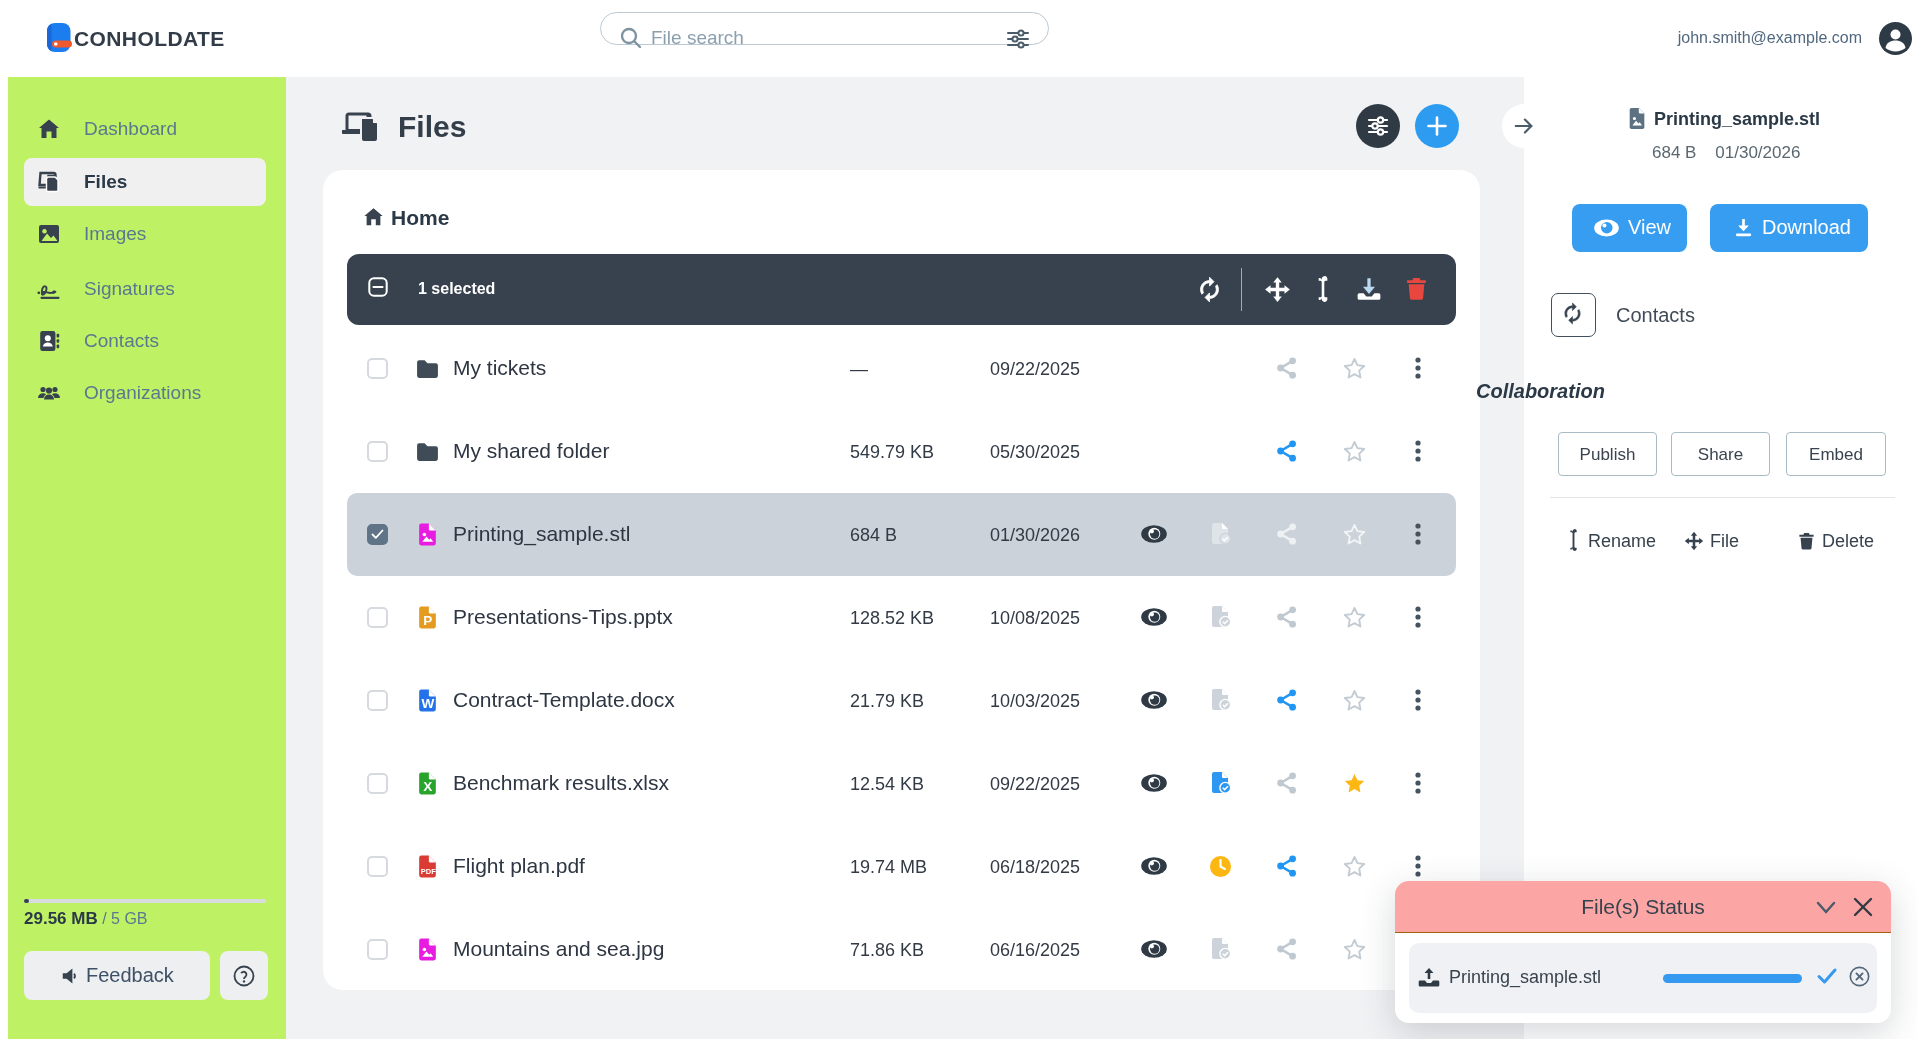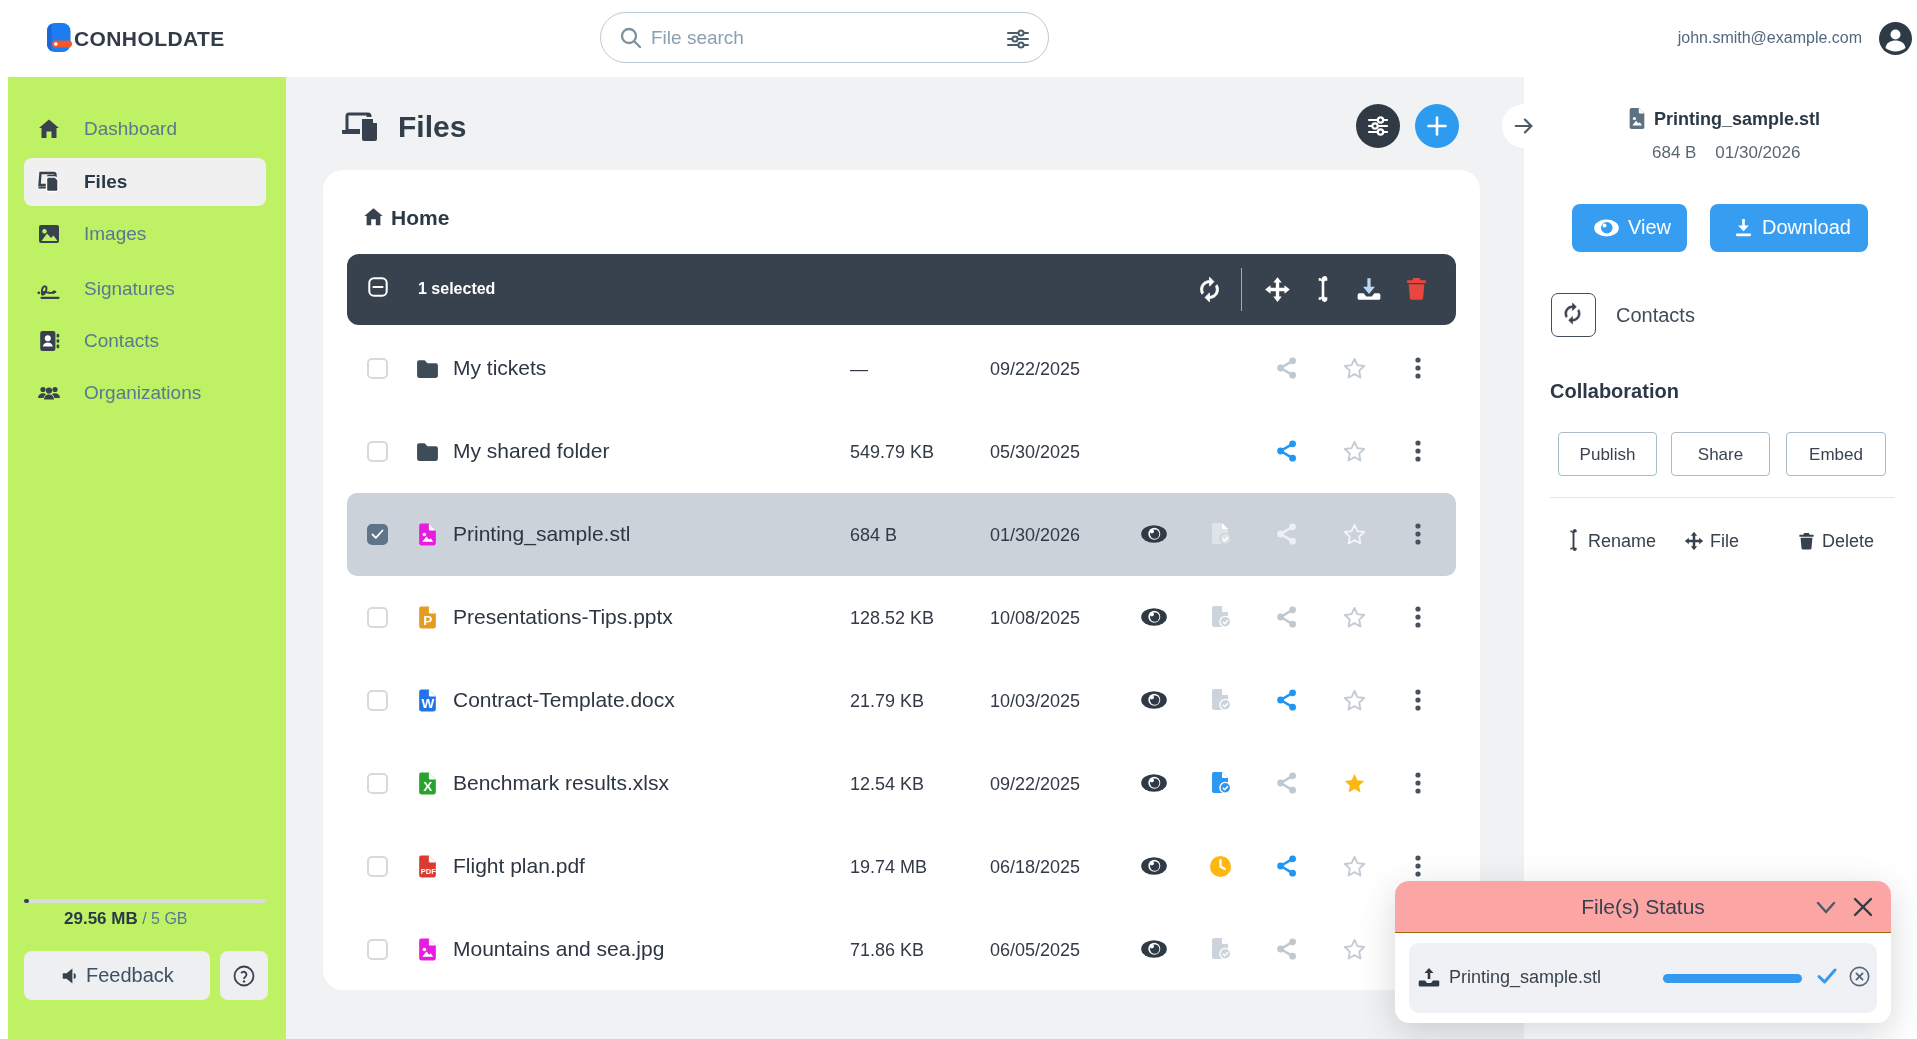--- a/index.html
+++ b/index.html
@@ -5,36 +5,36 @@
 * { margin:0; padding:0; box-sizing:border-box; }
 html,body { width:1917px; height:1039px; overflow:hidden; }
 body { font-family:"Liberation Sans", sans-serif; background:#fff; position:relative; }
 #page { position:absolute; left:0; top:0; width:1917px; height:1039px; }
 .abs { position:absolute; }
 
 
 #header { position:absolute; left:0; top:0; width:1917px; height:77px; background:#fff; }
 #logo { position:absolute; left:46px; top:22px; width:200px; height:32px; }
 #logotext { position:absolute; left:74px; top:27px; font-size:21px; font-weight:bold; letter-spacing:0.4px; color:#313c48; }
-#search { position:absolute; left:600px; top:12px; width:449px; height:51px; border:1px solid #bcc9d2; border-radius:26px; background:#fff; }
+#search { position:absolute; left:600px; top:12px; width:449px; height:33px; border:1px solid #bcc9d2; border-radius:26px; background:#fff; }
 #search .ph { position:absolute; left:50px; top:14px; font-size:19px; color:#8ba0af; }
 #email { position:absolute; right:55px; top:29px; font-size:16px; color:#51687e; }
 #avatar { position:absolute; left:1879px; top:22px; width:33px; height:33px; border-radius:50%; background:#2e3a46; }
 
 
 #sidebar { position:absolute; left:8px; top:77px; width:278px; height:962px; background:#bef264; }
 .menu-item { position:absolute; left:16px; width:242px; height:48px; border-radius:8px; }
 .menu-item .mi-ic { position:absolute; left:13px; top:12px; width:24px; height:24px; }
 .menu-item .mi-tx { position:absolute; left:60px; top:13px; font-size:19px; color:#5a7890; }
 .menu-item.active { background:#f0f0f1; }
 .menu-item.active .mi-tx { color:#2b3947; font-weight:bold; }
 #storebar { position:absolute; left:16px; top:822px; width:242px; height:4px; background:#d9dcdf; border-radius:2px; }
 #storebar i { position:absolute; left:0; top:0; width:5px; height:4px; background:#37424e; border-radius:2px; display:block; }
 #storetext { position:absolute; left:16px; top:832px; font-size:16px; color:#5a7890; }
-#storetext b { color:#2b3947; font-size:17px;margin-left:40px; }
+#storetext b { color:#2b3947; font-size:17px; }
 #feedback { position:absolute; left:16px; top:874px; width:186px; height:49px; background:#edeff1; border-radius:8px; color:#3d5166; font-size:20px; }
 #helpbtn { position:absolute; left:212px; top:874px; width:48px; height:49px; background:#edeff1; border-radius:8px; }
 
 
 #main { position:absolute; left:278px; top:77px; width:1246px; height:962px; background:#f1f2f4; }
 #h-files { position:absolute; left:398px; top:110px; font-size:30px; font-weight:bold; color:#333e4a; }
 #btn-filter { position:absolute; left:1356px; top:104px; width:44px; height:44px; border-radius:50%; background:#2f3a45; }
 #btn-plus { position:absolute; left:1415px; top:104px; width:44px; height:44px; border-radius:50%; background:#2d9bf0; }
 #card { position:absolute; left:323px; top:170px; width:1157px; height:820px; background:#fff; border-radius:20px; }
 #home-tx { position:absolute; left:391px; top:206px; font-size:21px; font-weight:bold; color:#2b3947; }
@@ -55,21 +55,21 @@
 .ric { position:absolute; top:29px; }
 
 
 #rpanel { position:absolute; left:1524px; top:77px; width:393px; height:962px; background:#fff; }
 #rtab { position:absolute; left:1502px; top:104px; width:44px; height:44px; border-radius:50%; background:#fff; }
 #rtitle { position:absolute; left:1654px; top:109px; font-size:18px; font-weight:bold; color:#2b3947; }
 #rmeta { position:absolute; left:1652px; top:143px; font-size:17px; color:#5b6770; }
 .bluebtn { position:absolute; top:204px; height:48px; background:#379df1; border-radius:8px; color:#fff; font-size:20px; }
 #convbtn { position:absolute; left:1551px; top:293px; width:45px; height:44px; border:1.6px solid #42505d; border-radius:7px; background:#fff; }
 #convtx { position:absolute; left:1616px; top:304px; font-size:20px; color:#414c58; }
-#collab { position:absolute; left:1550px; top:380px; font-size:20px; font-weight:bold; color:#2b3947; }
+#collab { position:absolute; left:1476px; top:380px; font-size:20px; font-weight:bold; color:#2b3947;font-style:italic; }
 .obtn { position:absolute; top:432px; height:44px; border:1px solid #a9bcc6; border-radius:4px; background:#fff; font-size:17px; color:#3a4450; text-align:center; }
 #rdiv { position:absolute; left:1550px; top:497px; width:345px; height:1px; background:#e3e6e9; }
 .ract { position:absolute; top:531px; font-size:18px; color:#37424e; }
 
 
 #popup { position:absolute; left:1395px; top:881px; width:496px; height:142px; background:#fff; border-radius:14px; box-shadow:0 10px 36px rgba(45,55,65,0.20); }
 #pophead { position:absolute; left:0; top:0; width:100%; height:52px; border-bottom:1px solid #a16207; background:#fca5a5; border-radius:14px 14px 0 0; }
 #poptitle { position:absolute; left:0; top:14px; width:100%; text-align:center; font-size:21px; color:#37424e; }
 #popcard { position:absolute; left:14px; top:62px; width:468px; height:70px; background:#eff1f4; border-radius:10px; }
 #popname { position:absolute; left:40px; top:24px; font-size:18px; color:#39434e; }
@@ -492,21 +492,21 @@
   <div class="row" style="top:908px">
     <div class="cb"></div>
     <svg class="fic" viewBox="0 0 24 24" width="25" height="25">
         <path d="M4 3.5 a2 2 0 0 1 2-2 h7.3 l6.7 6.7 v12.3 a2 2 0 0 1 -2 2 H6 a2 2 0 0 1 -2-2 Z" fill="#e81ce0"></path>
         <path d="M13.3 1.5 l6.7 6.7 h-5.4 a1.3 1.3 0 0 1 -1.3-1.3 Z" fill="#fff"></path>
         <circle cx="9" cy="12" r="1.7" fill="#fff"></circle>
         <path d="M7 19 L11 13.8 L13.6 17 L15 15.5 L17.5 19 Z" fill="#fff"></path>
       </svg>
     <div class="fname">Mountains and sea.jpg</div>
     <div class="fsize">71.86 KB</div>
-    <div class="fdate">06/05/2025</div>
+    <div class="fdate">06/16/2025</div>
     <svg class="ric" style="left:794px;top:32px" viewBox="0 0 26 18" width="26" height="18">
         <ellipse cx="13" cy="9" rx="12.8" ry="8.8" fill="#2f3a45"></ellipse>
         <circle cx="13.3" cy="8.7" r="6" fill="#fff"></circle>
         <circle cx="13.7" cy="9.1" r="4.7" fill="#2f3a45"></circle>
         <circle cx="10.9" cy="6.3" r="2.1" fill="#fff"></circle>
       </svg>
     <svg class="ric" style="left:861px" viewBox="0 0 24 24" width="24" height="24">
         <path d="M4 3 a2 2 0 0 1 2-2 h8 l6 6 v13 a2 2 0 0 1 -2 2 H6 a2 2 0 0 1 -2-2 Z" fill="#ccd3da"></path>
         <path d="M14 1 l6 6 h-5 a1 1 0 0 1 -1-1 Z" fill="#fff"></path>
         <circle cx="17.3" cy="16.8" r="5.4" fill="#ccd3da" stroke="#fff" stroke-width="1.4"></circle>

